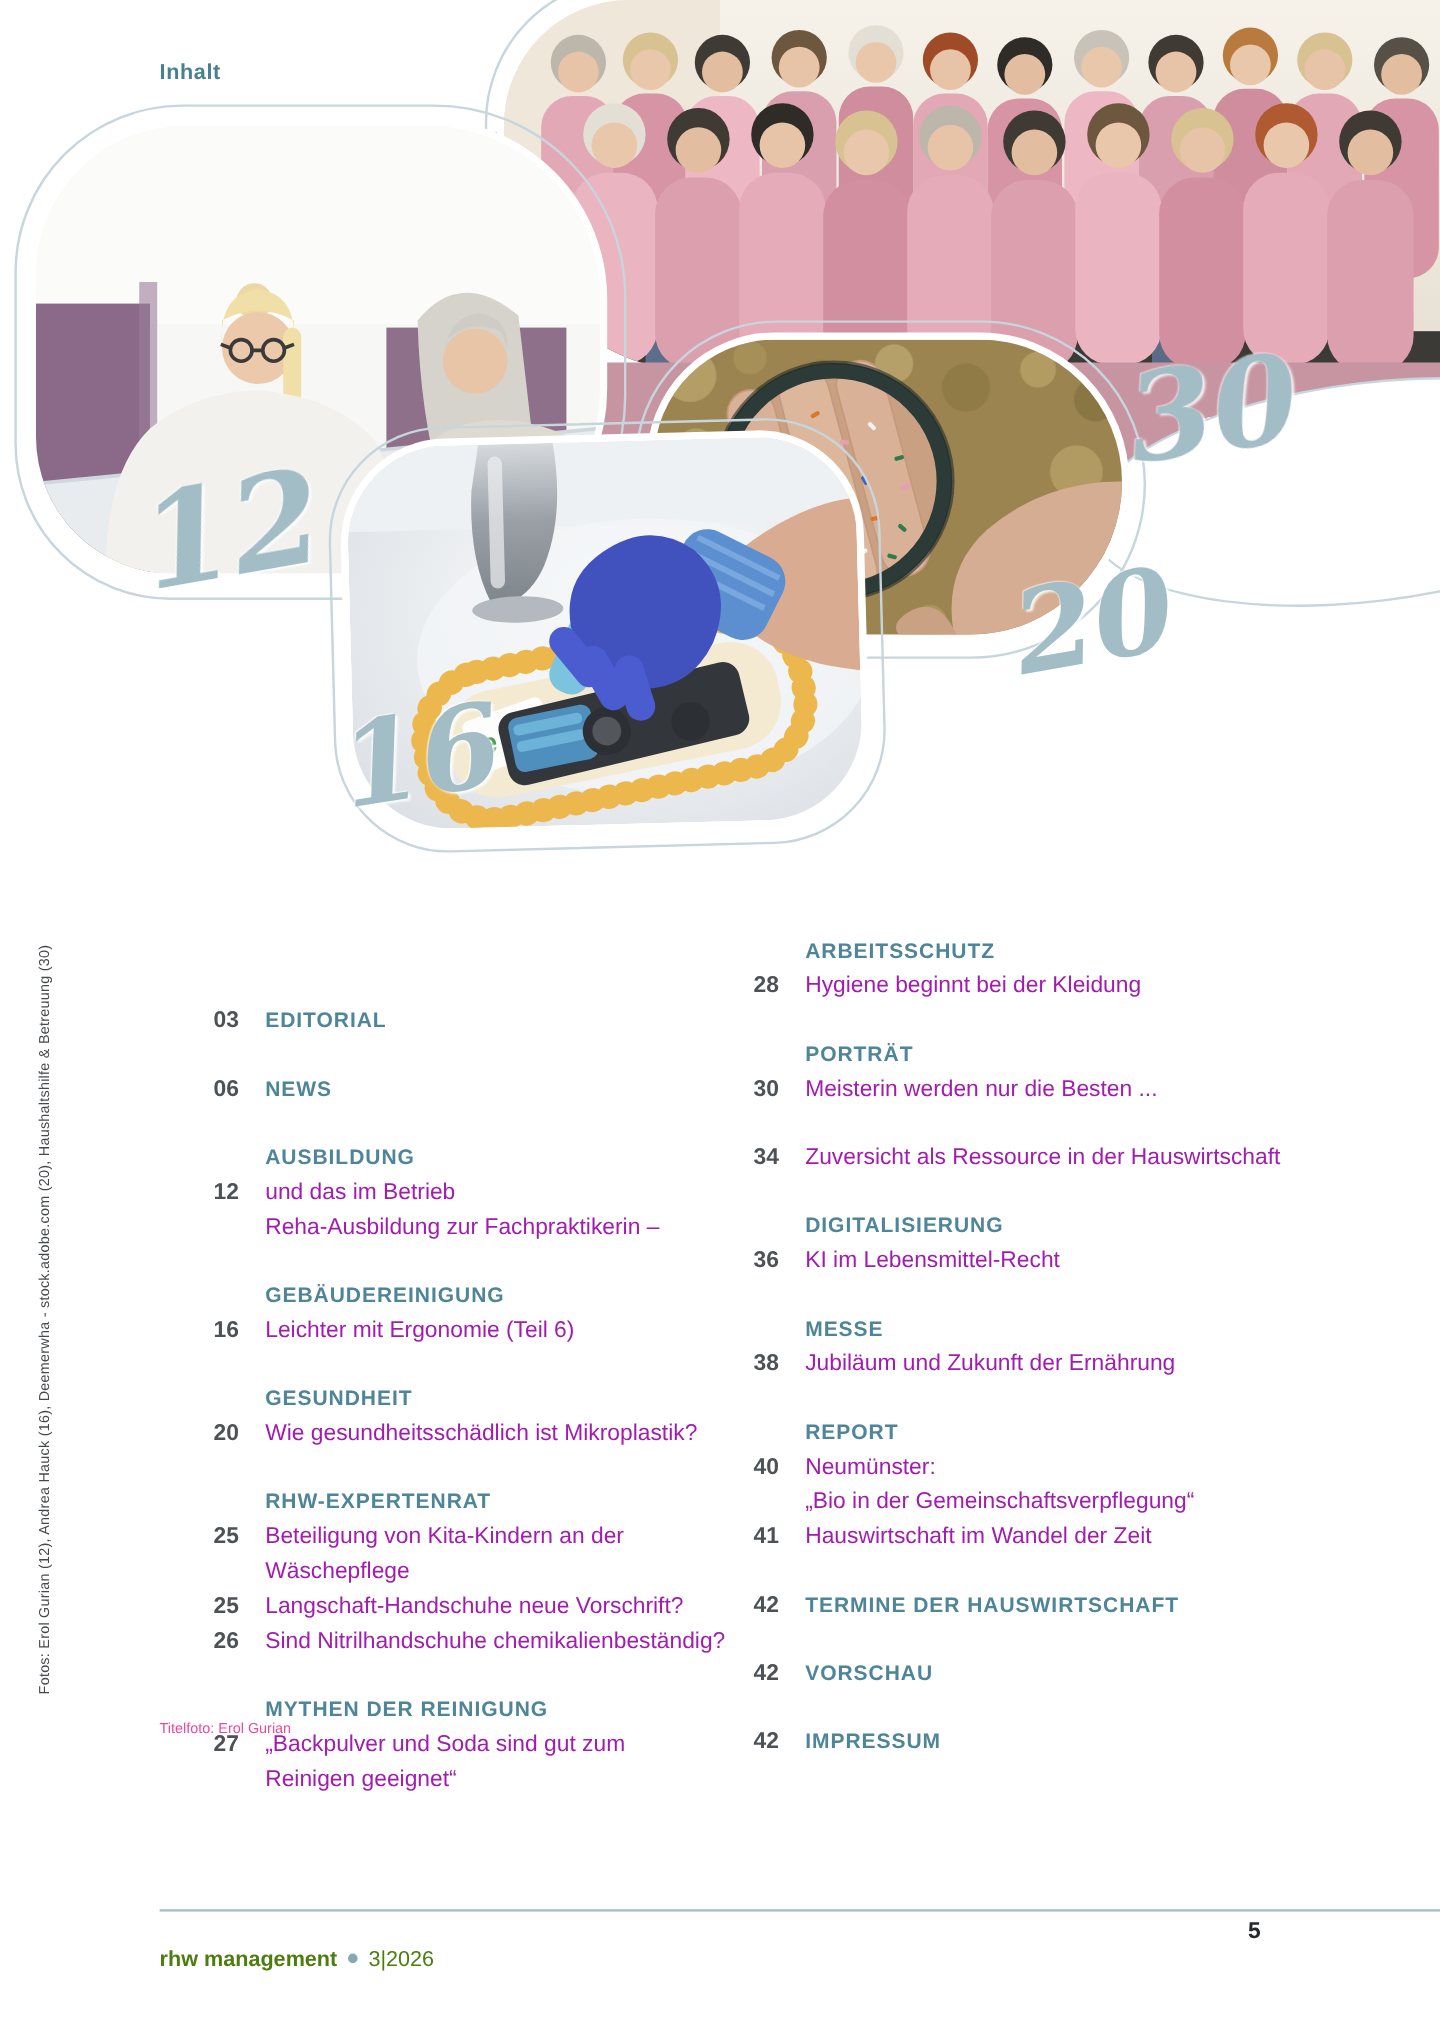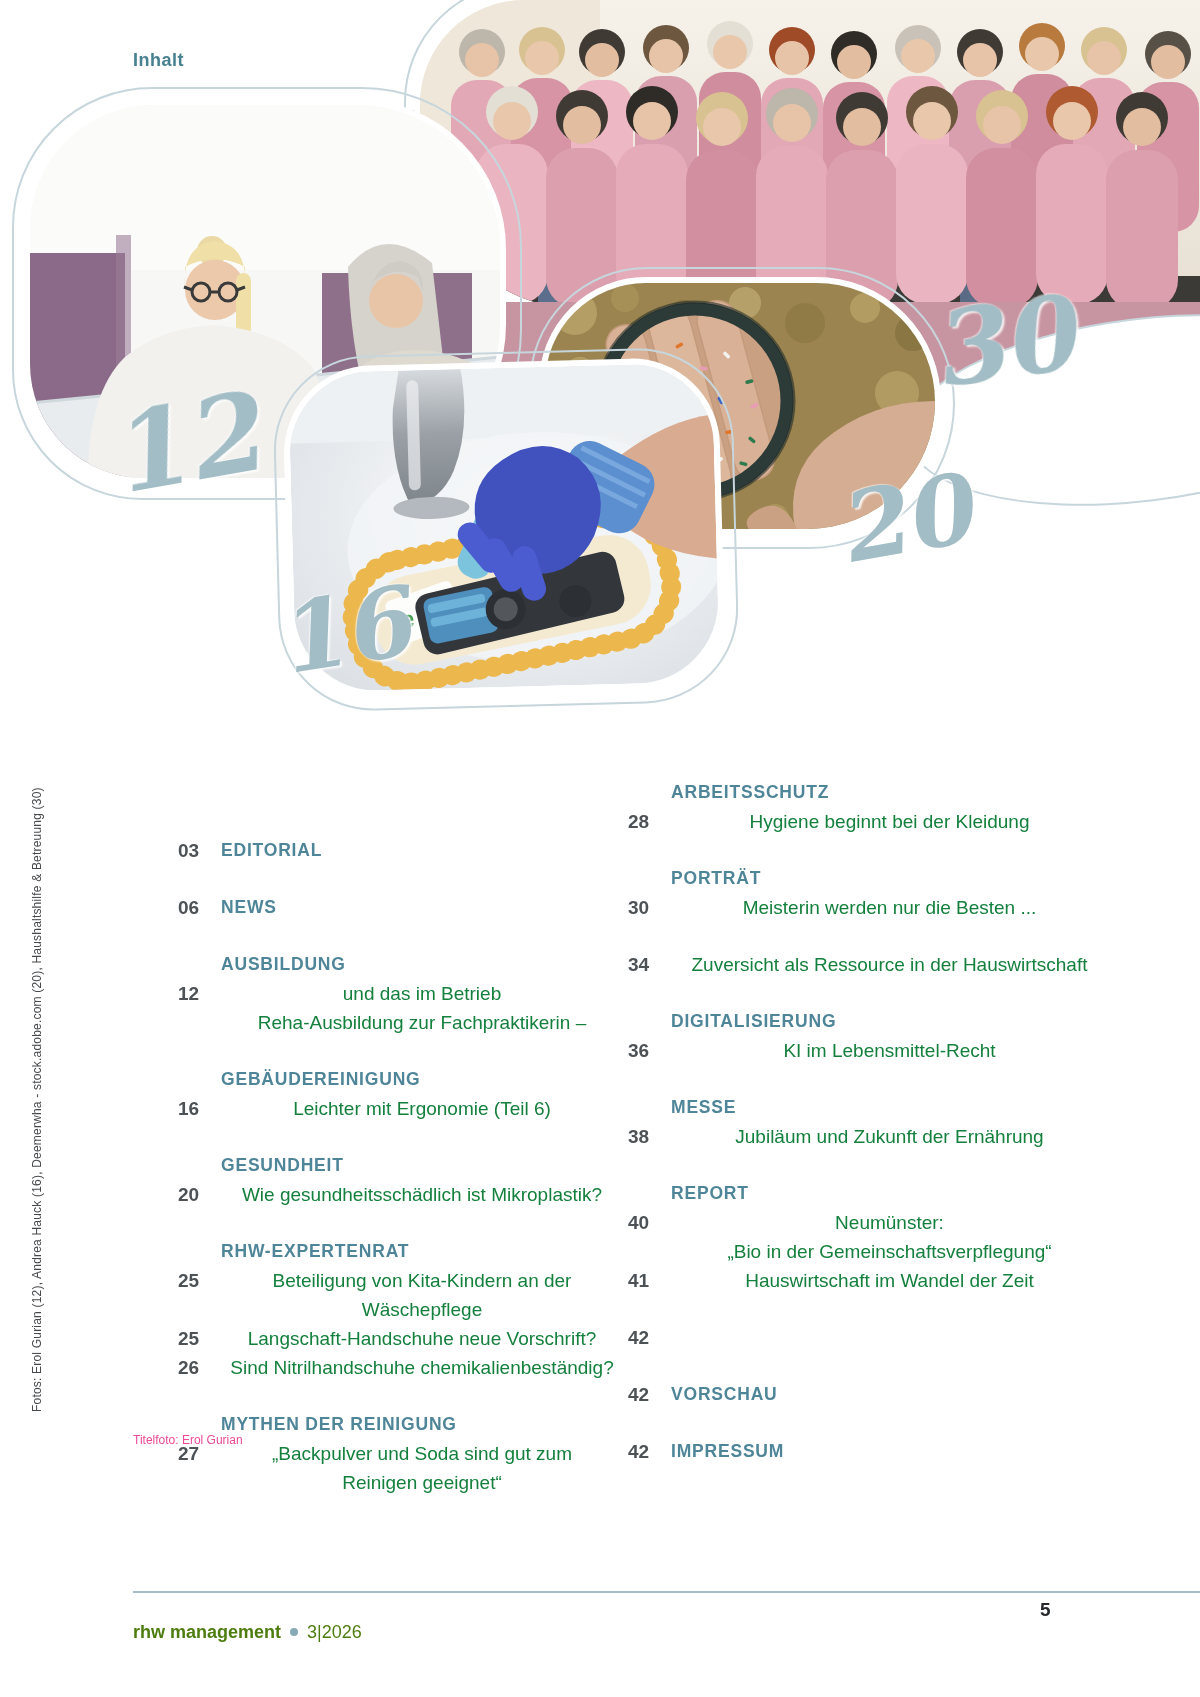--- a/index.html
+++ b/index.html
@@ -44,21 +44,21 @@
   .badge-20{left:845px;top:470px;font-size:96px;transform:rotate(-10deg);}
 
   
   .toc-col{position:absolute;}
   .toc-left{left:133px;top:836px;width:445px;margin-left:45px;}
   .toc-right{left:628px;top:778px;width:480px;}
   .sec{margin-bottom:28px;}
   .row{display:flex;line-height:29px;font-size:19px;}
   .num{width:43px;flex:none;font-weight:bold;color:#4d5257;}
   .head{color:#4f8598;font-weight:bold;font-size:17.5px;letter-spacing:.8px;}
-  .txt{flex:1;color:#15803d;text-align:center;}
+  .txt{flex:1;color:#a21caf;}
   .ln{display:block;}
 
   .titelfoto{position:absolute;left:133px;top:1433px;font-size:12px;color:#ec4899;}
 
   .credits{position:absolute;left:30px;top:826px;height:586px;writing-mode:vertical-rl;
            transform:rotate(180deg);font-size:12px;color:#46494c;white-space:nowrap;letter-spacing:.2px;}
 
   
   .footer-rule{position:absolute;left:133px;top:1591px;width:1067px;height:2px;background:#a5bfc7;}
   .footer-left{position:absolute;left:133px;top:1602px;font-size:18px;color:#4d7c0f;margin-top:20px;}
@@ -542,20 +542,21 @@
       <div class="row">
           <span class="num">41</span>
           <span class="txt">
             <span class="ln">Hauswirtschaft im Wandel der Zeit</span>
           </span>
         </div>
     </div>
     <div class="sec">
       <div class="row">
           <span class="num">42</span>
+          <span class="head">TERMINE DER HAUSWIRTSCHAFT</span>
         </div>
     </div>
     <div class="sec">
       <div class="row">
           <span class="num">42</span>
           <span class="head">VORSCHAU</span>
         </div>
     </div>
     <div class="sec">
       <div class="row">

